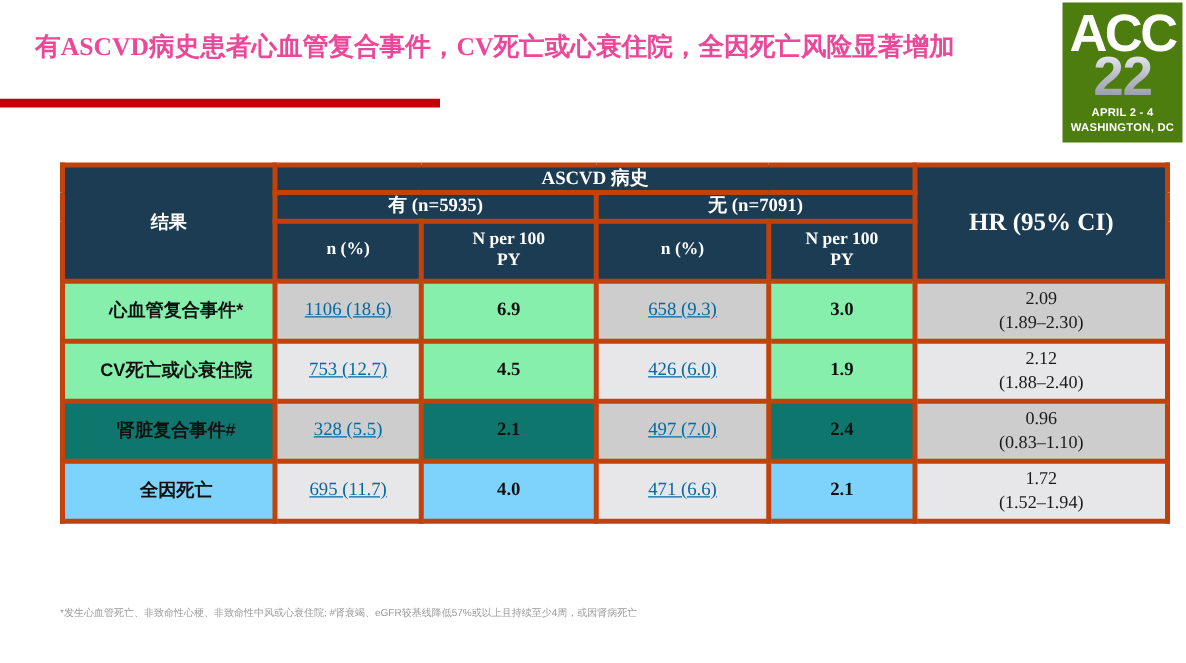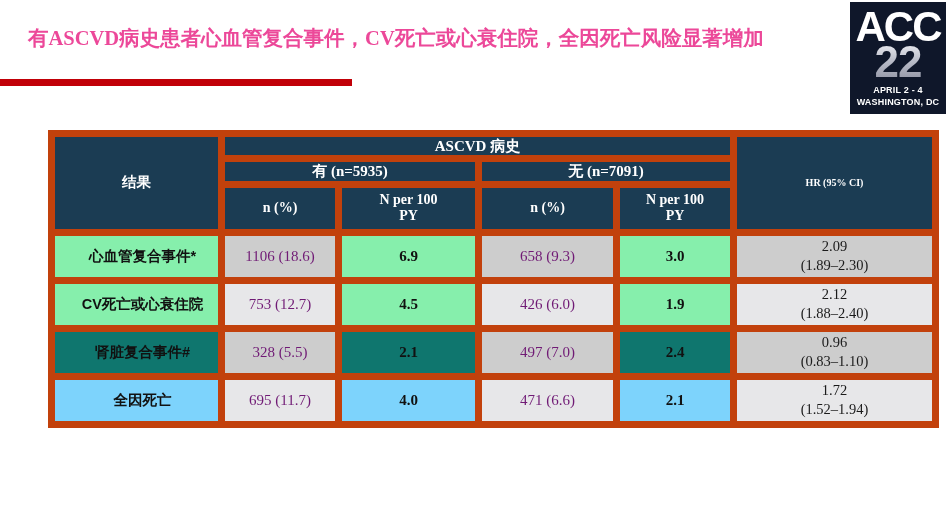--- a/index.html
+++ b/index.html
@@ -40,21 +40,21 @@
     background: #c10008;
   }
 
   
   #acc-logo {
     position: absolute;
     left: 850px;
     top: 2px;
     width: 96px;
     height: 112px;
-    background: #0f172a;
+    background: #4d7c0f;
     color: #ffffff;
     overflow: hidden;
   }
   #acc-logo .acc-word {
     position: absolute;
     left: 0; right: 0;
     top: 4px;
     text-align: center;
     font-family: "Liberation Sans", sans-serif;
     font-weight: bold;
@@ -97,32 +97,32 @@
     position: absolute;
     left: 48px;
     top: 130px;
     width: 884px;
     border-collapse: collapse;
     table-layout: fixed;
   }
   #data-table td, #data-table th {
     padding: 0;
     margin: 0;
-    border: 7px solid #c2410c;
+    border: 4px solid #c2410c;
     text-align: center;
     vertical-align: middle;
   }
 
   
   .hd {
     background: #1b3c53;
     color: #ffffff;
     font-family: "Liberation Serif", serif;
     font-weight: bold;
-    font-size: 10px;
+    font-size: 20px;
     line-height: 1.15;
   }
   .hd-cjk {
     font-family: Liberation Sans, sans-serif;
     font-weight: bold;
     font-size: 14.5px;
   }
   .hd-grp {
     font-family: "Liberation Serif", serif;
     font-size: 15px;
@@ -141,21 +141,22 @@
     font-family: "Liberation Sans", sans-serif;
     font-weight: bold;
     font-size: 14.5px;
     color: #111111;
     text-align: left;
     padding-left: 12px !important;
   }
   .num {
     font-family: "Liberation Serif", serif;
     font-size: 15px;
-    color: #701a75;
+    color: #0369a1;
+    text-decoration: underline;
   }
   .num-b {
     font-family: "Liberation Serif", serif;
     font-weight: bold;
     font-size: 15px;
     color: #111111;
   }
   .hr-cell {
     font-family: "Liberation Serif", serif;
     font-size: 14.5px;
@@ -287,15 +288,16 @@
         <td class="num-b t-pink">2.1</td>
         <td class="hr-cell t-gray-l">
           <div>1.72</div>
           <div>(1.52–1.94)</div>
         </td>
       </tr>
     </tbody>
   </table>
 
   <div id="footnotes">
+    <div class="fn-line">*发生心血管死亡、非致命性心梗、非致命性中风或心衰住院; #肾衰竭、eGFR较基线降低57%或以上且持续至少4周，或因肾病死亡</div>
   </div>
 
 </div>
 
 </body></html>

